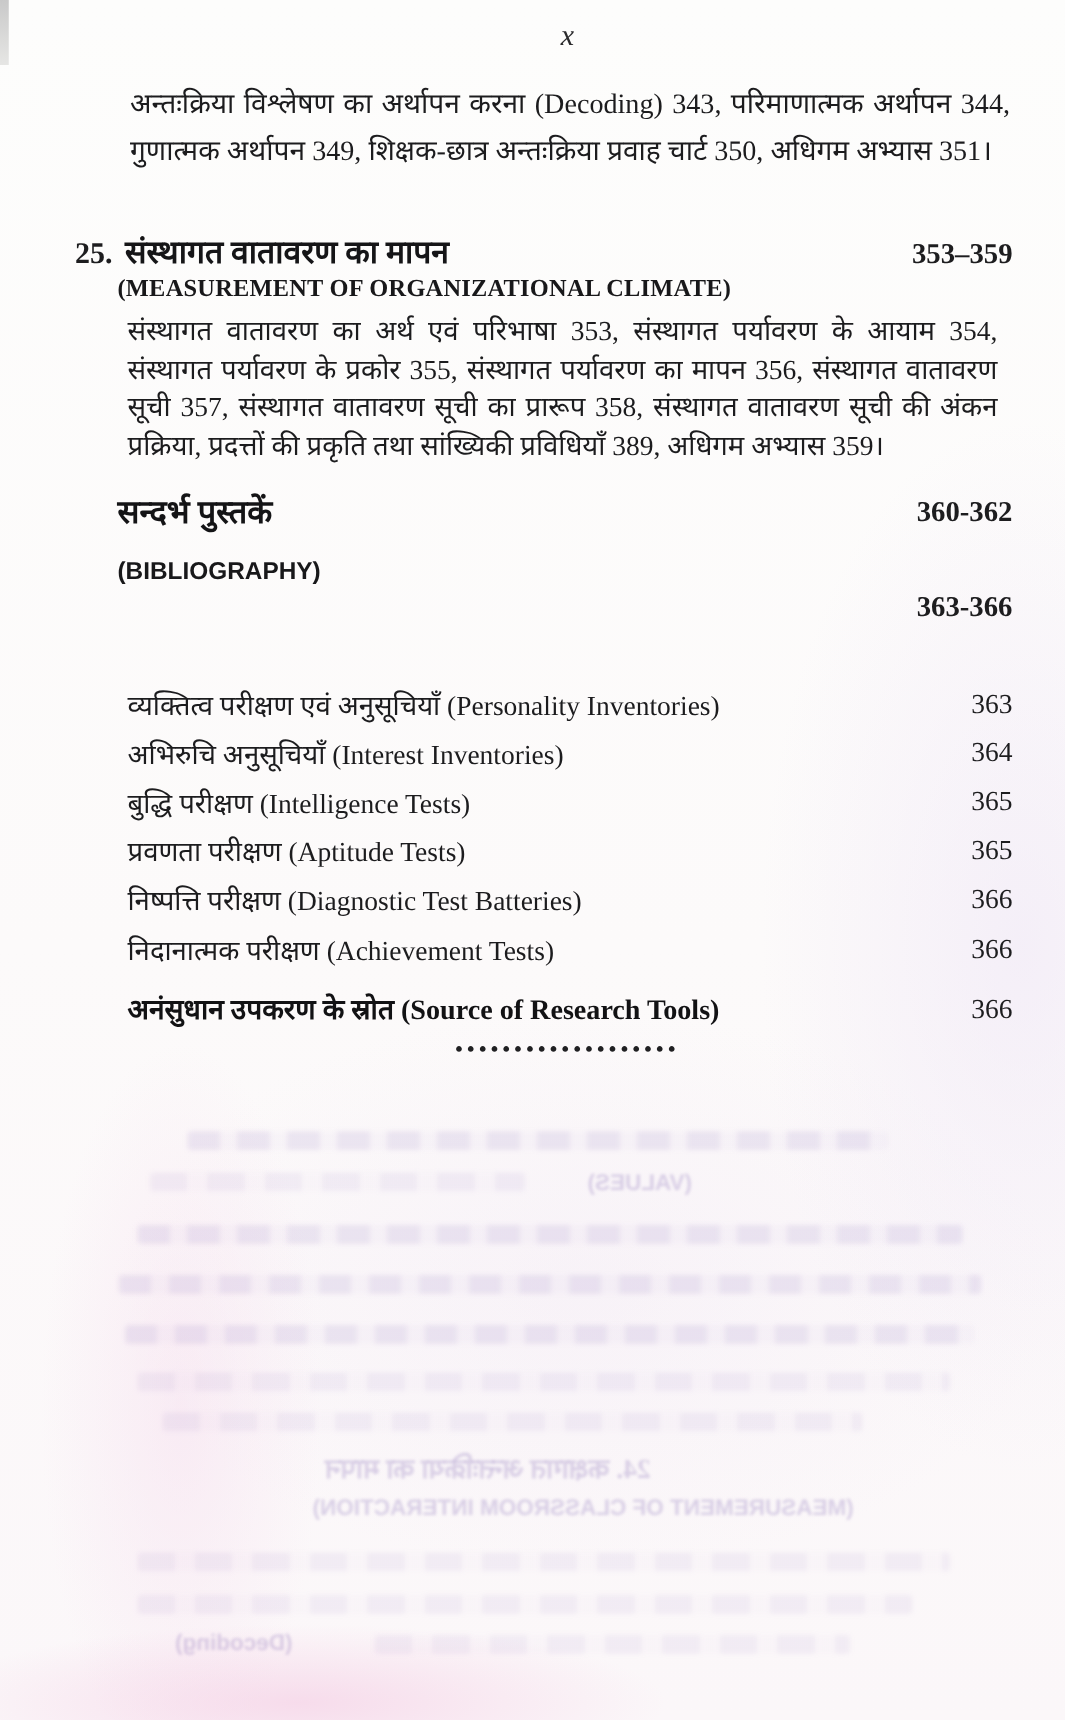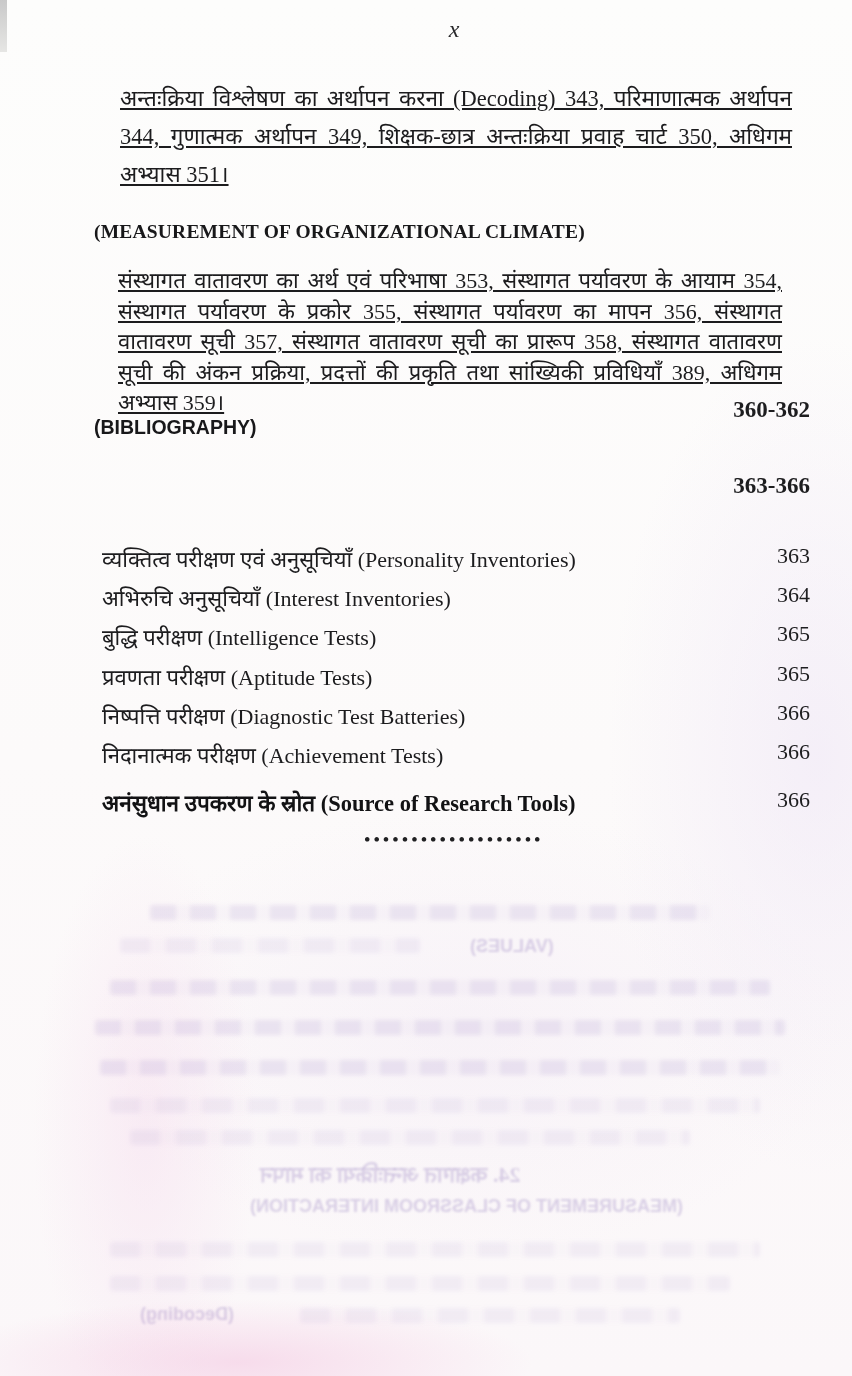--- a/index.html
+++ b/index.html
@@ -21,22 +21,22 @@
   .edge-strip{
     position:absolute;left:0;top:0;width:7px;height:52px;
     background:linear-gradient(180deg,#c9c9c9,#e6e6e4);
   }
   .folio{
     position:absolute;top:16px;left:0;width:100%;
     text-align:center;font-style:italic;font-size:24px;color:#2a2a2c;
     transform:translateX(28px);
   }
   .para{
-    position:absolute;margin:16px;text-align:justify;
-    font-size:22.5px;color:#1c1c1e;text-decoration:underline;
+    position:absolute;margin:0;text-align:justify;
+    font-size:22.5px;color:#1c1c1e;
   }
   .intro{top:64px;left:104px;right:44px;line-height:38px;}
   .desc{top:250px;left:102px;right:54px;line-height:30.5px;font-size:22px;}
   .chapter-row{
     position:absolute;top:183px;left:60px;right:42px;
     display:flex;align-items:baseline;
   }
   .ch-num{font-size:24px;font-weight:600;margin-right:10px;}
   .ch-title{font-size:25.5px;font-weight:700;color:#151517;}
   .ch-pages{margin-left:auto;font-size:23px;font-weight:700;}
@@ -51,21 +51,21 @@
     display:flex;align-items:flex-start;
   }
   .sec-bib{top:395px;}
   .sec-app{top:471px;}
   .sec-hi{font-size:26px;font-weight:700;color:#141416;line-height:30px;}
   .sec-en{font-family:"Liberation Sans","DejaVu Sans",sans-serif;
     font-weight:700;font-size:19.5px;margin-top:21px;color:#18181a;}
   .sec-pages{margin-left:auto;font-size:23px;font-weight:700;line-height:30px;}
   .list{position:absolute;top:543px;left:102px;right:42px;}
   .item-row{
-    display:flex;align-items:flex-start;height:39.2px;
+    display:flex;align-items:center;height:39.2px;
   }
   .item-label{font-size:22px;color:#1c1c1e;}
   .item-page{margin-left:auto;font-size:22px;}
   .item-row.bold{margin-top:9px;}
   .item-row.bold .item-label{font-weight:700;font-size:22.5px;color:#121214;}
   .dots{
     position:absolute;top:830px;left:0;width:100%;text-align:center;
     font-size:17px;font-weight:700;letter-spacing:3.5px;color:#202022;
     transform:translateX(28px);
   }
@@ -91,26 +91,32 @@
 <body>
 
 <div class="page">
 
   <div class="edge-strip"></div>
 
   <div class="folio">x</div>
 
   <p class="para intro">अन्तःक्रिया विश्लेषण का अर्थापन करना (Decoding) 343, परिमाणात्मक अर्थापन 344, गुणात्मक अर्थापन 349, शिक्षक-छात्र अन्तःक्रिया प्रवाह चार्ट 350, अधिगम अभ्यास 351।</p>
 
+  <div class="chapter-row">
+    <span class="ch-num">25.</span>
+    <span class="ch-title">संस्थागत वातावरण का मापन</span>
+    <span class="ch-pages">353–359</span>
+  </div>
   <div class="subhead ch-en">(MEASUREMENT OF ORGANIZATIONAL CLIMATE)</div>
 
   <p class="para desc">संस्थागत वातावरण का अर्थ एवं परिभाषा 353, संस्थागत पर्यावरण के आयाम 354, संस्थागत पर्यावरण के प्रकोर 355, संस्थागत पर्यावरण का मापन 356, संस्थागत वातावरण सूची 357, संस्थागत वातावरण सूची का प्रारूप 358, संस्थागत वातावरण सूची की अंकन प्रक्रिया, प्रदत्तों की प्रकृति तथा सांख्यिकी प्रविधियाँ 389, अधिगम अभ्यास 359।</p>
 
   <div class="sec-row sec-bib">
     <div>
+      <div class="sec-hi">सन्दर्भ पुस्तकें</div>
       <div class="sec-en">(BIBLIOGRAPHY)</div>
     </div>
     <span class="sec-pages">360-362</span>
   </div>
 
   <div class="sec-row sec-app">
     <span class="sec-pages">363-366</span>
   </div>
 
   <div class="list">

